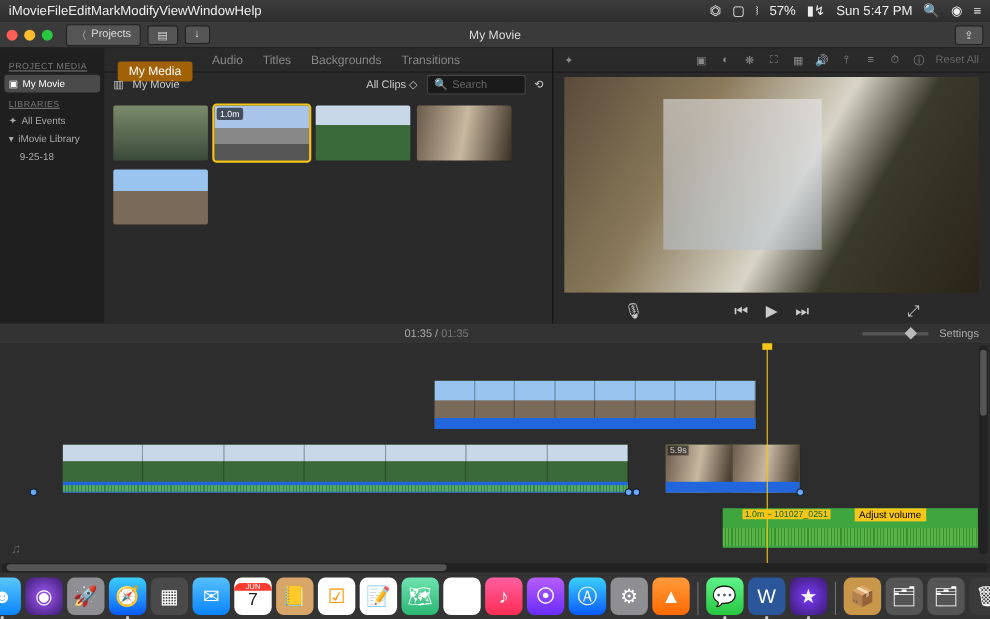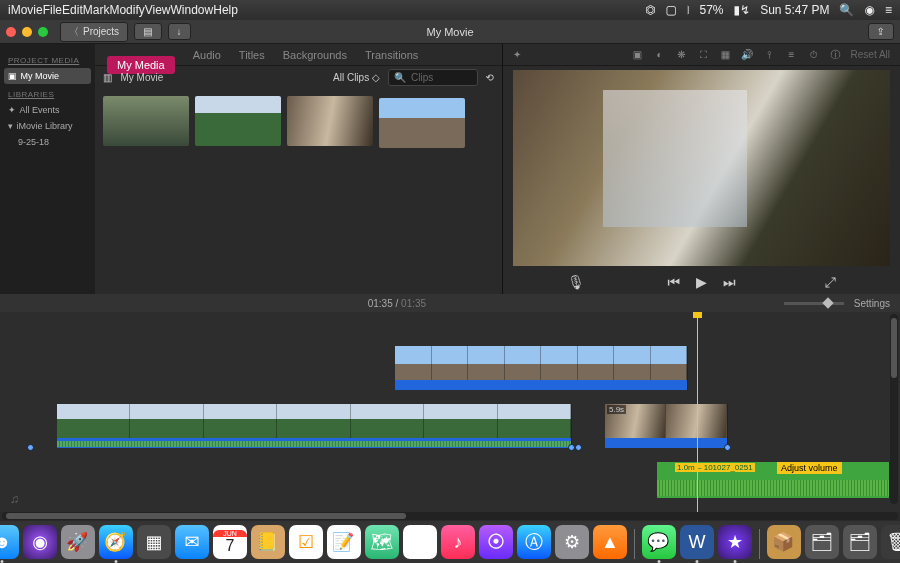--- a/index.html
+++ b/index.html
@@ -22,21 +22,21 @@
 
 
 .main { display: flex; height: 250px; }
 .left-col { width: 95px; background: #1f1f1f; padding: 6px 4px; color: #aaa; font-size: 9px; }
 .left-col .hdr { color: #777; font-size: 8px; margin: 6px 0 3px 4px; letter-spacing: 0.5px; text-decoration: underline; }
 .left-col .item { padding: 3px 4px; border-radius: 3px; display: flex; align-items: center; gap: 4px; }
 .left-col .item.sel { background: #4a4a4a; color: #fff; }
 
 .browser { flex: 1; background: #2a2a2a; display: flex; flex-direction: column; }
 .tabs { height: 22px; display: flex; gap: 18px; padding: 0 12px; align-items: center; font-size: 11px; color: #888; border-bottom: 1px solid #1a1a1a; }
-.tabs .tab.sel { background: #be185d; padding: 3px 10px; border-radius: 3px; color: #fff; margin-top: 20px; }
+.tabs .tab.sel { background: #a16207; padding: 3px 10px; border-radius: 3px; color: #fff; margin-top: 20px; }
 .browse-hdr { height: 22px; display: flex; align-items: center; padding: 0 8px; gap: 8px; font-size: 10px; }
 .browse-hdr .spacer { flex: 1; }
 .browse-hdr .search { background: #1a1a1a; border: 1px solid #444; border-radius: 3px; padding: 2px 6px; width: 90px; display: flex; align-items: center; gap: 4px; }
 .thumbs { padding: 8px; display: flex; flex-wrap: wrap; gap: 6px; align-content: flex-start; }
 .thumb { width: 86px; height: 50px; background: #555; border-radius: 2px; position: relative; overflow: hidden; }
 .thumb.sel { outline: 2px solid #f5c518; }
 .thumb .dur { position: absolute; top: 2px; left: 2px; background: rgba(0,0,0,0.6); color: #fff; font-size: 8px; padding: 1px 3px; border-radius: 2px; }
 
 .viewer { width: 398px; background: #2a2a2a; display: flex; flex-direction: column; border-left: 1px solid #111; }
 .inspect { height: 22px; display: flex; align-items: center; gap: 8px; padding: 0 10px; font-size: 10px; border-bottom: 1px solid #1a1a1a; justify-content: flex-end; color: #888; }
@@ -146,25 +146,28 @@
       <span class="tab">Audio</span>
       <span class="tab">Titles</span>
       <span class="tab">Backgrounds</span>
       <span class="tab">Transitions</span>
     </div>
     <div class="browse-hdr">
       <span>▥</span>
       <span>My Movie</span>
       <span class="spacer"></span>
       <span><span>All Clips</span> ◇</span>
-      <div class="search">🔍 <span style="color:#666">Clips</span></div>
+      <div class="search">🔍 <span style="color:#666">Search</span></div>
       <span>⟲</span>
     </div>
     <div class="thumbs">
       <div class="thumb im-water"></div>
+      <div class="thumb im-street sel">
+          <span class="dur">1.0m</span>
+        </div>
       <div class="thumb im-mount"></div>
       <div class="thumb im-cafe"></div>
       <div class="thumb im-city" style="margin-top:2px"></div>
     </div>
   </div>
 
   <div class="viewer">
     <div class="inspect">
       <span style="margin-right:auto">✦</span>
       <span class="ico">▣</span>

